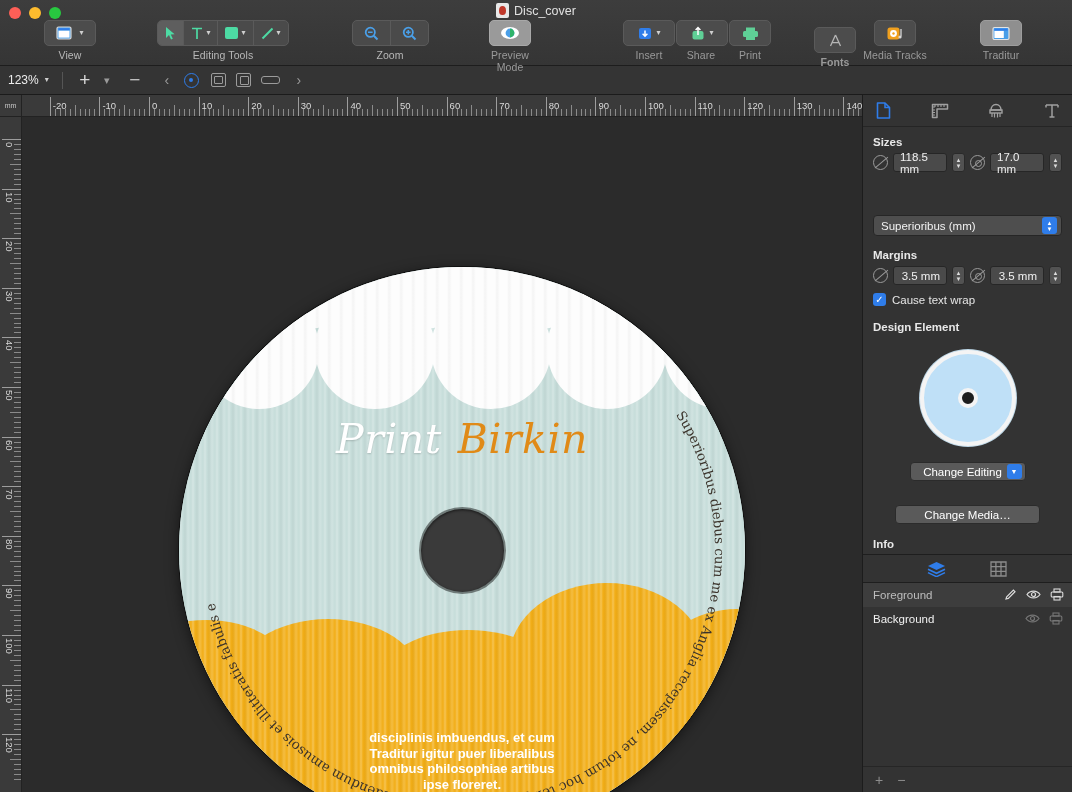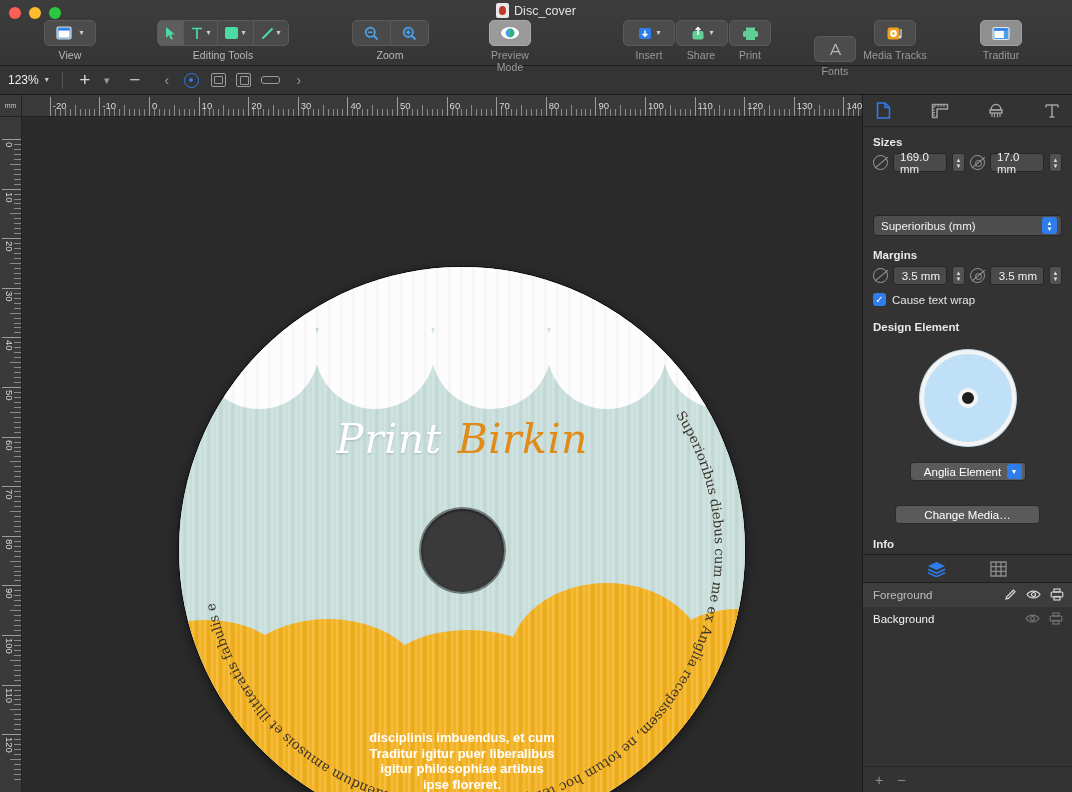--- a/index.html
+++ b/index.html
@@ -393,21 +393,21 @@
         <div class="tbtn">
           <svg width="19" height="15" viewBox="0 0 19 15">
               <rect x="5" y="1.5" width="9" height="4" fill="#5fcf96"></rect>
               <rect x="2" y="5" width="15" height="6" rx="1.5" fill="#5fcf96"></rect>
               <rect x="5" y="9.5" width="9" height="4.5" fill="#5fcf96"></rect>
             </svg>
         </div>
         <div class="tglabel dim">Print</div>
       </div>
 
-      <div class="tgroup" style="left:812px;top:16px;width:46px;">
+      <div class="tgroup" style="left:812px;top:7px;width:46px;font-weight:bold;">
         <div class="tbtn">
           <svg width="15" height="15" viewBox="0 0 15 15">
               <path d="M7.5 2 L12.5 13 M7.5 2 L2.5 13 M4.3 9.6 H10.7" stroke="#b5b5b5" stroke-width="1.3" fill="none"></path>
             </svg>
         </div>
         <div class="tglabel dim">Fonts</div>
       </div>
 
       <div class="tgroup" style="left:858px;top:0;width:74px;">
         <div class="tbtn">
@@ -833,21 +833,21 @@
           </svg>
 
           <div class="title-line">
             <span class="a">Print</span><span class="b">Birkin</span>
           </div>
 
 
           <div class="bodytext">
             <div>disciplinis imbuendus, et cum</div>
             <div>Traditur igitur puer liberalibus</div>
-            <div>igitur philosophiae artibus</div>
+            <div>omnibus philosophiae artibus</div>
             <div>ipse floreret.</div>
           </div>
 
           <div class="centerhole"></div>
         </div>
       </div>
     </div>
 
     <div class="inspector">
       <div class="insp-tabs">
@@ -876,21 +876,21 @@
               <path d="M2 2 H14 M8 2 V14 M5.5 14 H10.5 M2 2 V4.5 M14 2 V4.5" stroke="#a0a0a0" stroke-width="1.5" fill="none"></path>
             </svg>
         </div>
       </div>
 
       <div class="insp-scroll">
 
         <div class="sect-title">Sizes</div>
         <div class="row">
           <span class="dimicon"></span>
-          <span class="field">169.0 mm</span>
+          <span class="field">118.5 mm</span>
           <span class="stepper">
               <span>▲</span>
               <span>▼</span>
             </span>
           <span class="dimicon inner"></span>
           <span class="field">17.0 mm</span>
           <span class="stepper">
               <span>▲</span>
               <span>▼</span>
             </span>
@@ -927,21 +927,21 @@
 
         <div class="sect-title" style="padding-top:11px;">Design Element</div>
 
         <div class="elempreview">
           <div class="discmini">
               <i></i>
             </div>
         </div>
 
         <div class="btn-wide">
-          <span class="lbl">Anglia Element</span>
+          <span class="lbl">Change Editing</span>
           <span class="stepbox">▼</span>
         </div>
 
         <div class="btn-plain">Change Media…</div>
 
         <div class="info-head">Info</div>
 
         <div class="layer-tabs">
           <div class="itab">
             <svg width="19" height="16" viewBox="0 0 19 16">

